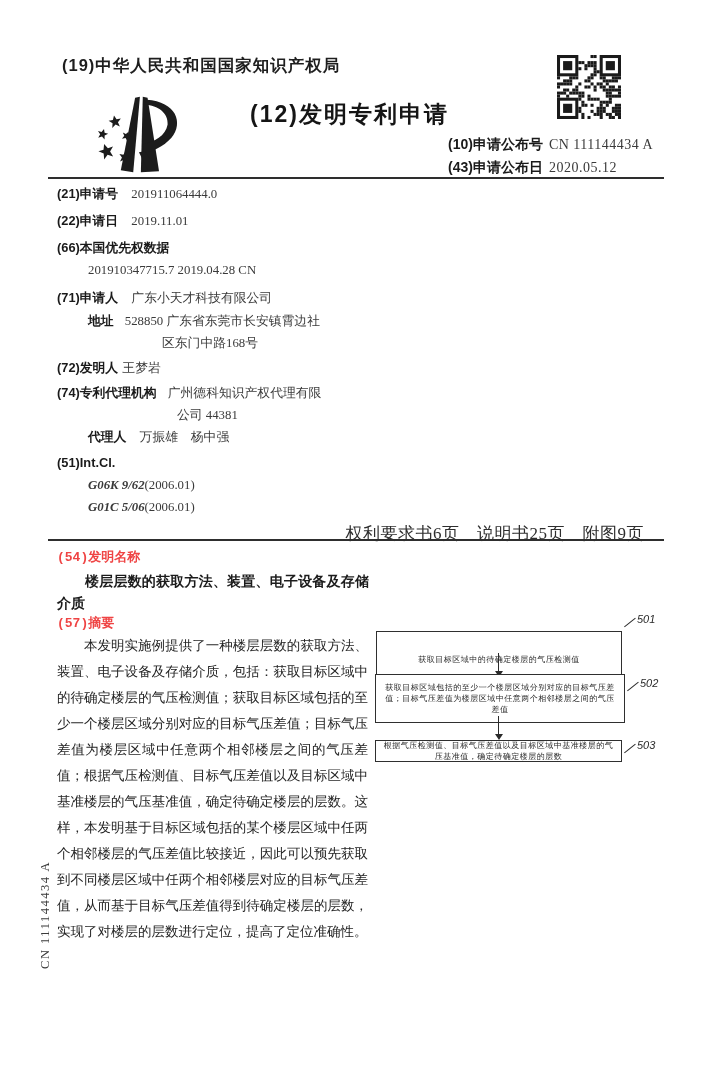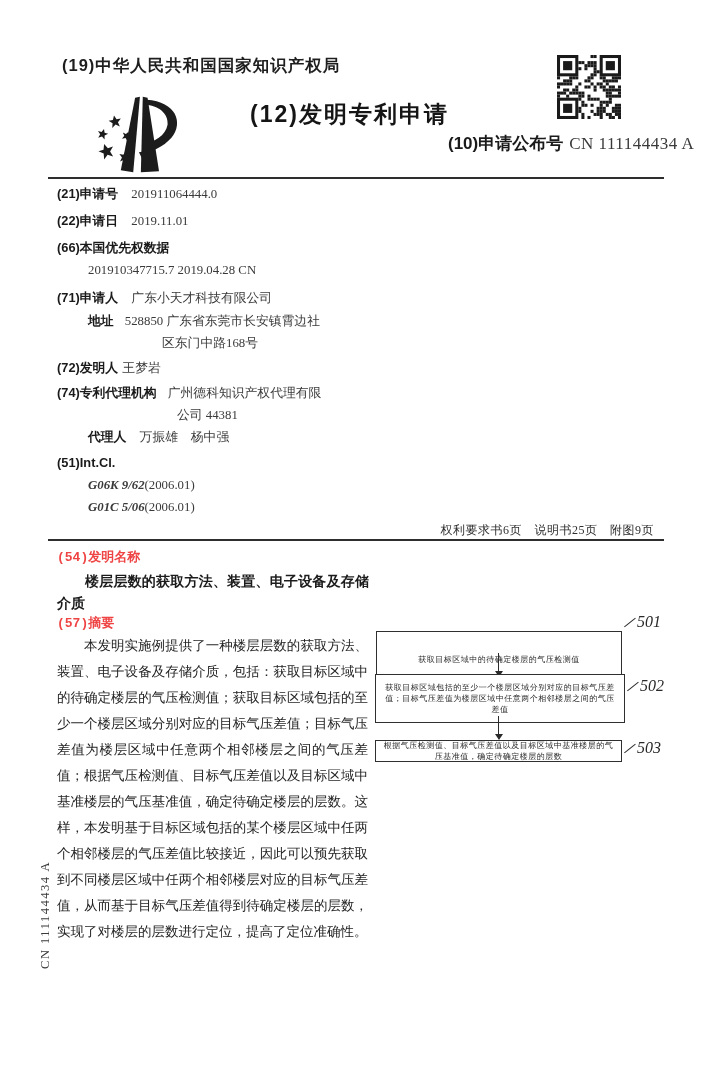--- a/index.html
+++ b/index.html
@@ -10,57 +10,57 @@
     font-family:"Liberation Serif","DejaVu Serif",serif;
     color:#2b2b2b;
     overflow:hidden;
   }
   .abs{position:absolute;}
   .hei{font-family:"Liberation Sans","DejaVu Sans",sans-serif;font-weight:bold;}
 
   
   .office-line{left:62px;top:55px;font-size:16.5px;letter-spacing:1px;color:#1e1e1e;}
   .doc-type{left:250px;top:99px;font-size:23px;letter-spacing:2px;color:#151515;}
-  .pub-block{left:448px;top:133px;font-size:17px;line-height:22px;white-space:nowrap;}
+  .pub-block{left:448px;top:133px;font-size:14px;line-height:22px;white-space:nowrap;}
   .pub-row{display:flex;gap:6px;align-items:baseline;}
   .pub-label{font-family:"Liberation Sans","DejaVu Sans",sans-serif;font-weight:bold;color:#1a1a1a;}
   .pub-value{color:#3a3a3a;letter-spacing:0.5px;}
 
   .logo-box{left:83px;top:92px;width:110px;height:86px;}
   .qr-box{left:557px;top:55px;width:64px;height:64px;}
 
   .rule{left:48px;width:616px;height:2px;background:#2e2e2e;}
   .rule-top{top:177px;}
   .rule-mid{top:539px;}
 
   
   .brow{position:absolute;font-size:12.8px;white-space:nowrap;}
   .blabel{font-family:"Liberation Sans","DejaVu Sans",sans-serif;font-weight:bold;color:#1a1a1a;}
   .bvalue{color:#3a3a3a;}
   .italic{font-style:italic;font-weight:bold;}
 
-  .pages-info{right:65px;top:522px;font-size:12px;color:#2e2e2e;letter-spacing:0.5px;font-family:Liberation Serif, serif;}
+  .pages-info{right:75px;top:522px;font-size:17px;color:#2e2e2e;letter-spacing:0.5px;font-family:Liberation Serif, serif;}
 
   
   .sec-label{font-family:Liberation Mono, monospace;font-weight:bold;font-size:13px;color:#ef4444;}
   .lbl54{left:57px;top:548px;}
   .title-p{left:57px;top:570px;width:312px;font-size:14px;line-height:22px;
            font-family:"Liberation Sans","DejaVu Sans",sans-serif;font-weight:bold;
            color:#1c1c1c;text-indent:2em;text-align:justify;}
   .lbl57{left:57px;top:614px;}
   .abstract-p{left:57px;top:633px;width:311px;font-size:13.5px;line-height:26px;
               color:#242424;text-indent:2em;text-align:justify;}
 
   
   .fc-box{position:absolute;border:1.2px solid #2f2f2f;background:#fff;
           display:flex;align-items:center;justify-content:center;text-align:center;
           font-size:8px;line-height:11px;color:#2a2a2a;padding:2px 6px;box-sizing:border-box;
           letter-spacing:0.5px;}
-  .fc-label{position:absolute;font-style:italic;font-size:16px;color:#2a2a2a;
-            font-family:Liberation Serif, serif;}
+  .fc-label{position:absolute;font-style:italic;font-size:11px;color:#2a2a2a;
+            font-family:Liberation Sans, sans-serif;}
   .fc-slash{position:absolute;width:14px;height:1.3px;background:#2a2a2a;transform:rotate(-38deg);}
   .fc-arrow{position:absolute;width:1.3px;background:#2a2a2a;}
   .fc-head{position:absolute;width:0;height:0;border-left:4px solid transparent;
            border-right:4px solid transparent;border-top:6px solid #2a2a2a;}
 
   
   .side-number{left:45px;top:915px;transform:translate(-50%,-50%) rotate(-90deg);
                transform-origin:center;white-space:nowrap;font-size:12.5px;
                letter-spacing:1.5px;color:#3a3a3a;}
 </style>
@@ -238,20 +238,24 @@
         <rect x="0" y="42" width="21" height="21"></rect>
         <rect x="3" y="45" width="15" height="15" fill="#fff"></rect>
         <rect x="6" y="48" width="9" height="9" fill="#1a1a1a"></rect>
       </svg></div>
 
   <div class="abs pub-block">
     <div class="pub-row">
       <span class="pub-label">(10)申请公布号</span>
       <span class="pub-value">CN 111144434 A</span>
     </div>
+    <div class="pub-row">
+      <span class="pub-label">(43)申请公布日</span>
+      <span class="pub-value">2020.05.12</span>
+    </div>
   </div>
 
   <div class="abs rule rule-top"></div>
 
   <div class="brow" style="left:57px;top:186px;">
     <span class="blabel">(21)申请号</span>
     <span class="bvalue" style="margin-left:10px;">201911064444.0</span>
   </div>
   <div class="brow" style="left:57px;top:213px;">
     <span class="blabel">(22)申请日</span>

